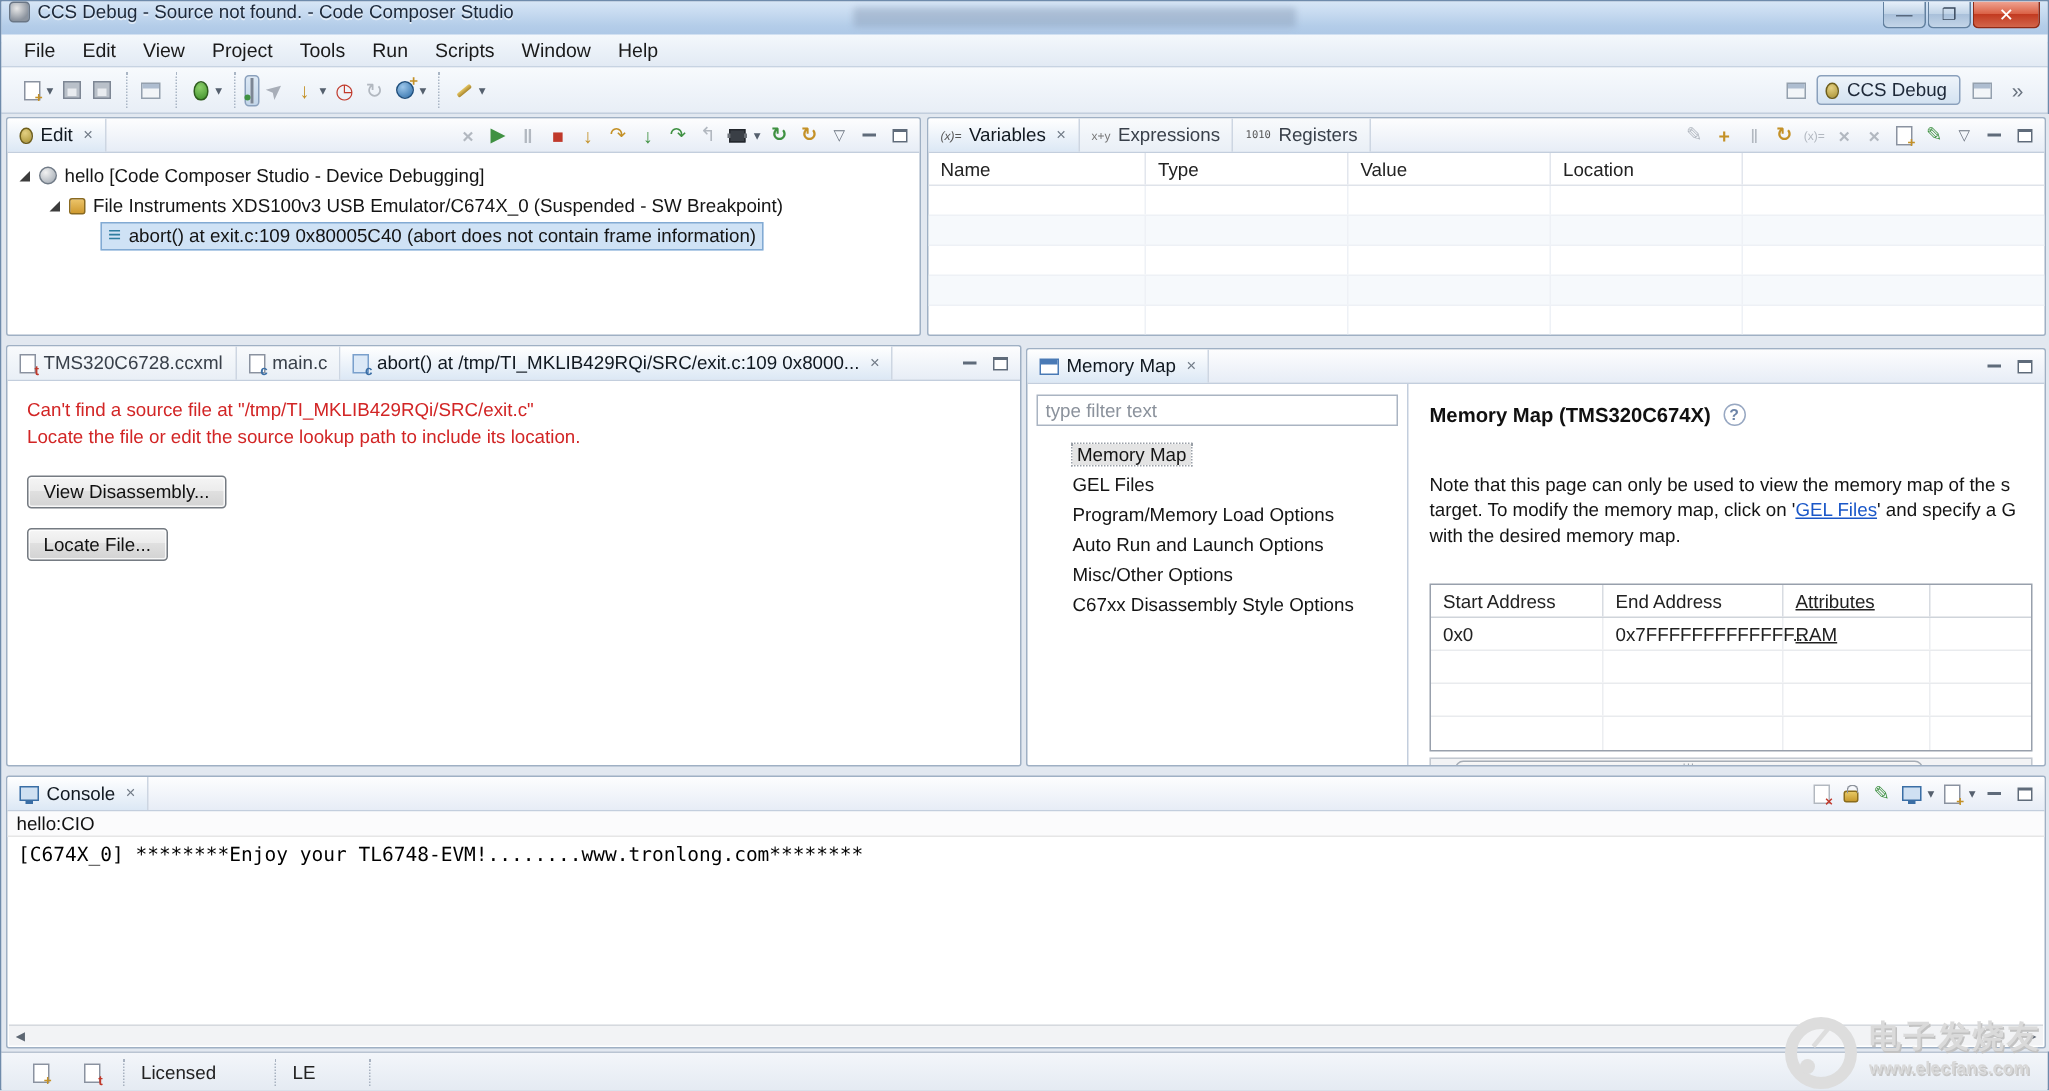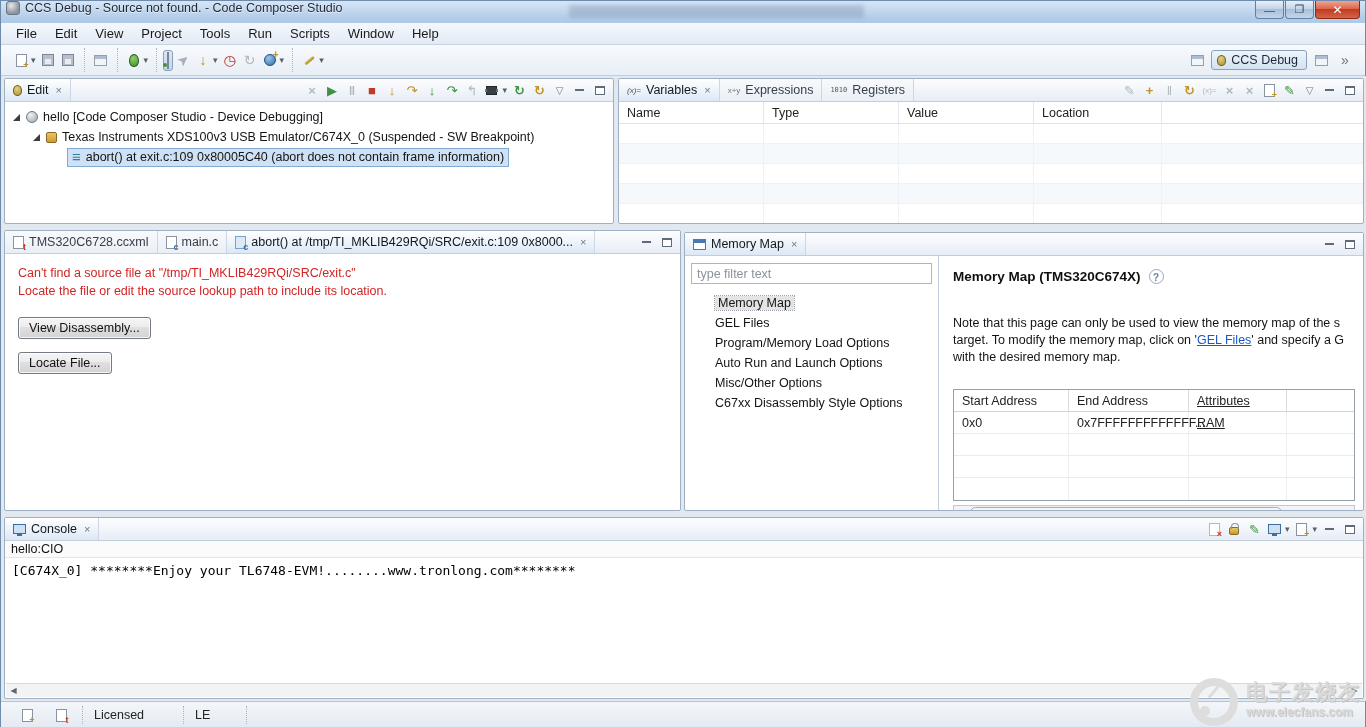--- a/index.html
+++ b/index.html
@@ -290,21 +290,21 @@
       </div>
       <div class="tree">
         <div class="trow" style="padding-left:8px;">
           <span class="twist"></span>
           <span class="ic-target"></span>
           <span>hello [Code Composer Studio - Device Debugging]</span>
         </div>
         <div class="trow" style="padding-left:28px;">
           <span class="twist"></span>
           <span class="ic-emu"></span>
-          <span>Texas Instruments XDS100v3 USB Emulator/C674X_0 (Suspended - SW Breakpoint)</span>
+          <span>File Instruments XDS100v3 USB Emulator/C674X_0 (Suspended - SW Breakpoint)</span>
         </div>
         <div class="trow" style="padding-left:62px;">
           <span class="sel">
             <span class="frame-ic">≡</span>
             <span>abort() at exit.c:109 0x80005C40  (abort does not contain frame information)</span>
           </span>
         </div>
       </div>
     </div>
 

